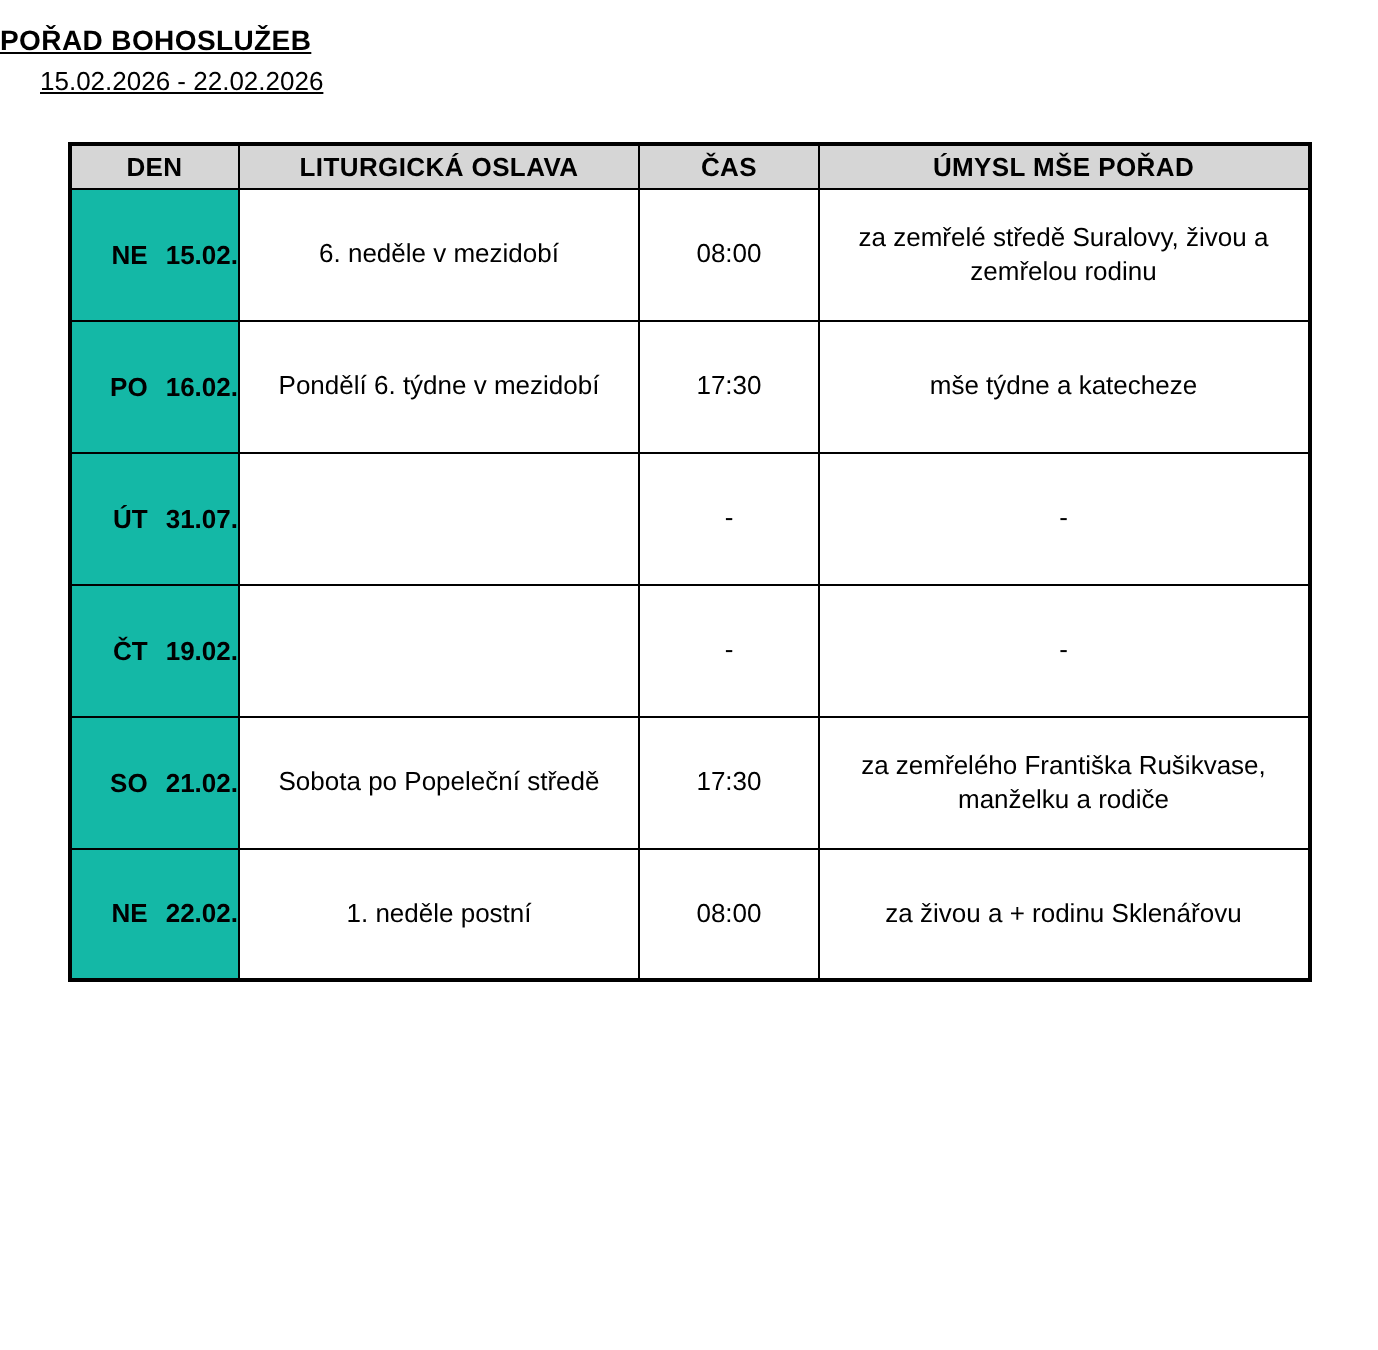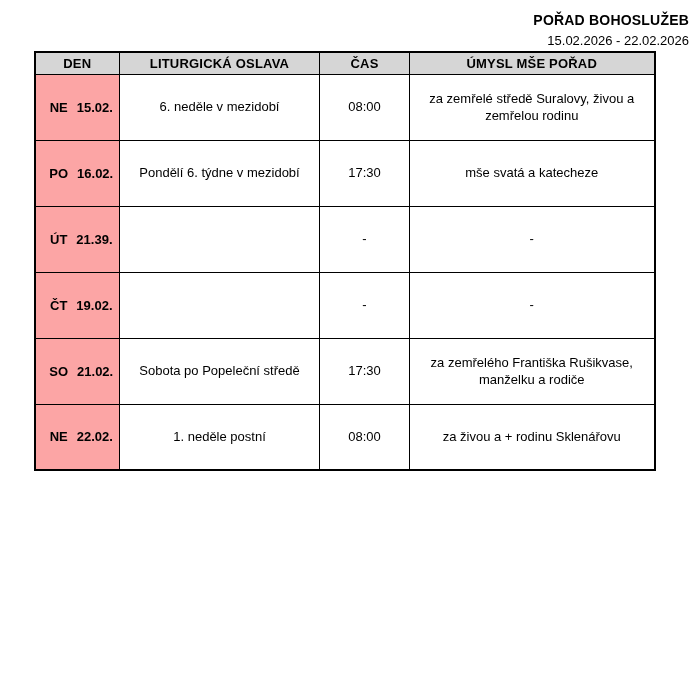--- a/index.html
+++ b/index.html
@@ -9,40 +9,40 @@
     height: 675px;
     font-family: "Liberation Sans", sans-serif;
     color: #000000;
     position: relative;
   }
   .page {
     width: 689px;
     height: 675px;
     padding-top: 10px;
   }
-  .doc-header { text-align: right; line-height: 1.45; }
+  .doc-header { text-align: left; line-height: 1.45; text-decoration: underline; }
   .doc-title {
     font-size: 14px;
     font-weight: bold;
     letter-spacing: 0.2px;
   }
   .doc-subtitle {
     font-size: 14px;
     font-weight: bold;
     letter-spacing: 0.2px;
   }
   .doc-daterange {
     font-size: 13px;
     font-weight: normal;
     margin-top: 2px;
     margin-left: 20px;
   }
   table.schedule {
     border-collapse: collapse;
-    margin: 0 auto 0 auto;
+    margin: 20px auto 0 auto;
     width: 620px;
     table-layout: fixed;
     border: 2px solid #000000;
   }
   table.schedule th, table.schedule td {
     border: 1px solid #000000;
     font-size: 13px;
     vertical-align: middle;
   }
   table.schedule th {
@@ -50,23 +50,23 @@
     font-weight: bold;
     height: 22px;
     text-align: center;
     letter-spacing: 0.2px;
   }
   col.c-den { width: 85px; }
   col.c-osl { width: 200px; }
   col.c-cas { width: 90px; }
   col.c-umysl { width: 245px; }
   td.day-cell {
-    background: #fca5a5;
+    background: #14b8a6;
     font-weight: bold;
-    text-align: center;
+    text-align: right;
     padding-left: 8px;
     white-space: nowrap;
   }
   td.day-cell .date-part { margin-left: 9px; }
   td.cell-center {
     text-align: center;
     padding: 4px 6px;
     line-height: 1.35;
   }
   tr.data-row { height: 66px; }
@@ -100,24 +100,24 @@
         <tr class="data-row">
           <td class="day-cell"><span>NE</span><span class="date-part">15.02.</span></td>
           <td class="cell-center">6. neděle v mezidobí</td>
           <td class="cell-center">08:00</td>
           <td class="cell-center">za zemřelé středě Suralovy, živou a zemřelou rodinu</td>
         </tr>
         <tr class="data-row">
           <td class="day-cell"><span>PO</span><span class="date-part">16.02.</span></td>
           <td class="cell-center">Pondělí 6. týdne v mezidobí</td>
           <td class="cell-center">17:30</td>
-          <td class="cell-center">mše svatá a katecheze</td>
+          <td class="cell-center">mše týdne a katecheze</td>
         </tr>
         <tr class="data-row">
-          <td class="day-cell"><span>ÚT</span><span class="date-part">21.39.</span></td>
+          <td class="day-cell"><span>ÚT</span><span class="date-part">31.07.</span></td>
           <td class="cell-center"></td>
           <td class="cell-center">-</td>
           <td class="cell-center">-</td>
         </tr>
         <tr class="data-row">
           <td class="day-cell"><span>ČT</span><span class="date-part">19.02.</span></td>
           <td class="cell-center"></td>
           <td class="cell-center">-</td>
           <td class="cell-center">-</td>
         </tr>

